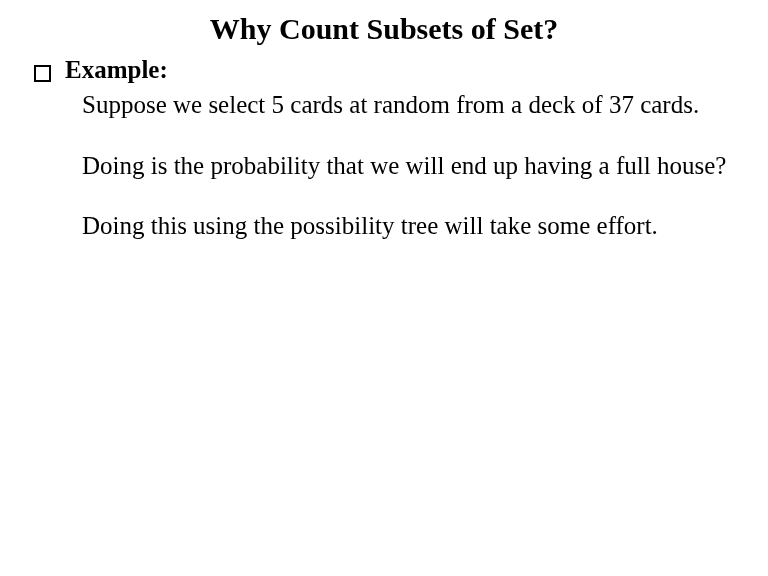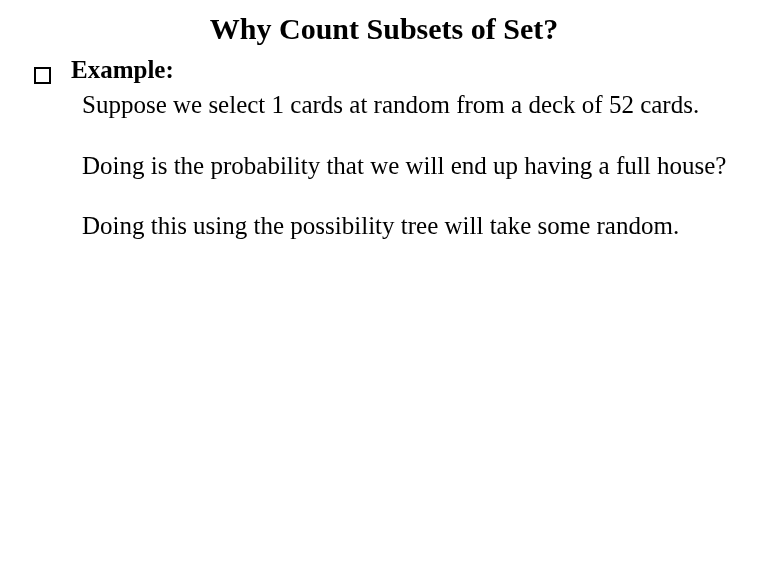--- a/index.html
+++ b/index.html
@@ -13,22 +13,22 @@
       overflow: hidden;
     }
     .title {
       font-size: 30px;
       font-weight: bold;
       text-align: center;
       margin-bottom: 10px;
     }
     .bullet-row {
       display: flex;
-      align-items: flex-end;
-      gap: 20px;
+      align-items: center;
+      gap: 14px;
       margin-bottom: 6px;
       padding-left: 6px;
     }
     .bullet-icon {
       width: 17px;
       height: 17px;
       border: 2px solid #000000;
       margin-top: 6px;
       flex-shrink: 0;
     }
@@ -51,16 +51,16 @@
 <body>
 
 <div class="title">Why Count Subsets of Set?</div>
 
 <div class="bullet-row">
   <div class="bullet-icon"></div>
   <div class="bullet-label">Example:</div>
 </div>
 
 <div class="body-text">
-  <div class="para">Suppose we select 1 cards at random from a deck of 52 cards.</div>
+  <div class="para">Suppose we select 5 cards at random from a deck of 37 cards.</div>
   <div class="para">Doing is the probability that we will end up having a full house?</div>
-  <div class="para">Doing this using the possibility tree will take some random.</div>
+  <div class="para">Doing this using the possibility tree will take some effort.</div>
 </div>
 
 </body></html>

